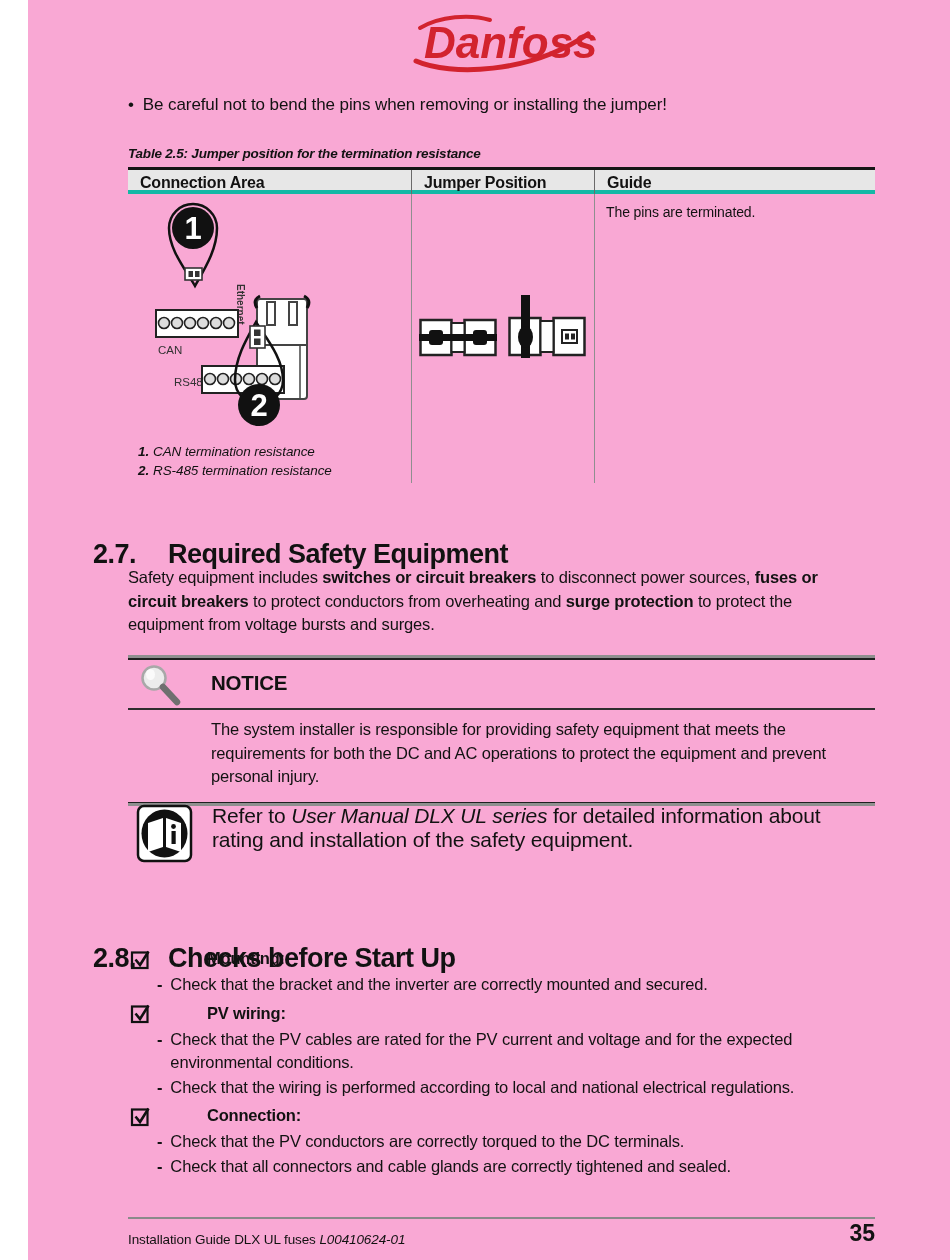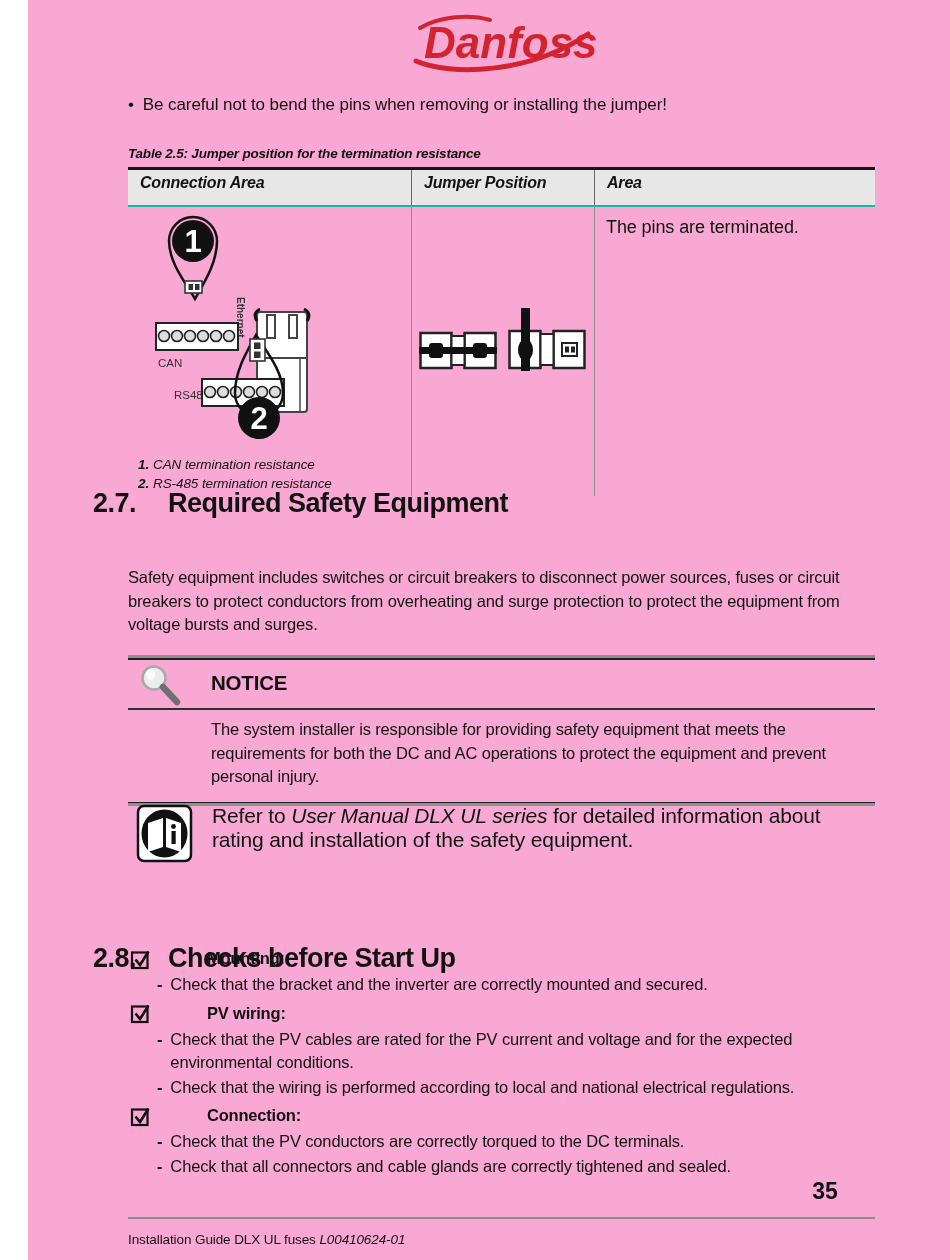--- a/index.html
+++ b/index.html
@@ -12,46 +12,46 @@
   .logo { position:absolute; left:382px; top:6px; width:190px; height:76px; }
   
   .bullet-line { position:absolute; left:100px; top:95px; width:747px;
     font-size:17px; letter-spacing:-0.1px; display:flex; }
   .bullet-glyph { margin-right:9px; }
   
   .tbl-caption { position:absolute; left:100px; top:146px; font-size:13.5px;
     font-style:italic; font-weight:bold; letter-spacing:-0.2px; }
   .jumper-table { position:absolute; left:100px; top:167px; width:747px; }
   .t-header { display:grid; grid-template-columns:283px 183px 281px;
-    background:#e7e7e7; border-top:3px solid #161616; border-bottom:2px solid #14b8a6;
-    height:40px;font-style:italic; }
+    background:#e7e7e7; border-top:3px solid #161616; border-bottom:4px solid #14b8a6;
+    height:27px; }
   .t-header .hcell { font-weight:bold; font-size:16px; line-height:25px;
     padding-left:12px; letter-spacing:-0.2px; }
   .t-header .hcell + .hcell { border-left:1px solid #6a6a6a; }
   .t-body { display:grid; grid-template-columns:283px 183px 281px; height:289px; }
   .t-body .bcell + .bcell { border-left:1px solid #8f8f8f; }
   .bcell { position:relative; }
   .cell-diagram svg { margin:4px 0 0 8px; }
   .footnotes { position:absolute; left:10px; bottom:3px; font-size:13.5px;
     font-style:italic; line-height:19px; letter-spacing:-0.1px; }
   .footnotes .fn-num { font-weight:bold; margin-right:4px; }
   .jumper1 { margin:8px 0 0 7px; }
   .jumper2 { margin:101px 0 0 7px; }
-  .pins-text1 { padding:10px 10px 0 11px; font-size:18px; letter-spacing:-0.1px; }
+  .pins-text1 { padding:10px 10px 0 11px; font-size:14px; letter-spacing:-0.1px; }
   .pins-text2 { padding:129px 10px 0 11px; font-size:16.5px; letter-spacing:-0.1px; }
   
   .sec-heading { position:absolute; left:65px; display:flex;
     font-weight:bold; font-size:27px; letter-spacing:-0.5px; }
   .sec-heading .sec-num { width:75px; }
-  .h27 { top:488px; }
+  .h27 { top:539px; }
   .h28 { top:943px; }
   
   .para27 { position:absolute; left:100px; top:566px; width:742px;
     font-size:16.5px; line-height:23.5px; letter-spacing:-0.15px; }
-  .b { font-weight:normal; }
+  .b { font-weight:bold; }
   .it { font-style:italic; }
   
   .notice { position:absolute; left:100px; top:655px; width:747px; }
   .nbar-top { height:5px; background:#1f1f1f; border-top:3px solid #8f8f8f; }
   .nhead { position:relative; height:48px; }
   .nhead .mag { position:absolute; left:8px; top:4px; }
   .nhead .ntitle { position:absolute; left:83px; top:11px; font-size:20.5px;
     font-weight:bold; letter-spacing:-0.2px; }
   .ndivider { height:2px; background:#2e2e2e; }
   .nbody { padding:8px 20px 13px 83px; font-size:16.5px; line-height:23.5px;
@@ -69,22 +69,22 @@
   .cl-label { font-weight:bold; font-size:16.5px; margin-left:26px;
     letter-spacing:-0.2px; }
   .cl-item { display:flex; padding-left:29px; font-size:16.5px;
     line-height:23.5px; letter-spacing:-0.15px; margin-top:1px; }
   .cl-dash { font-weight:bold; margin-right:8px; }
   
   .footer-line { position:absolute; left:100px; top:1217px; width:747px;
     height:2px; background:#8a8a8a; }
   .footer-doc { position:absolute; left:100px; top:1232px; font-size:13.5px;
     letter-spacing:-0.1px; }
-  .footer-page { position:absolute; left:747px; top:1178px; width:100px;
-    text-align:center; font-size:23px; font-weight:bold; }
+  .footer-page { position:absolute; left:747px; top:1220px; width:100px;
+    text-align:right; font-size:23px; font-weight:bold; }
   svg text { font-family:"Liberation Sans", sans-serif; }
 </style>
 </head>
 <body>
 
 <div class="page">
 
   <div class="logo">
     <svg width="190" height="76" viewBox="0 0 190 76">
       <path d="M6 55 C 40 70, 120 68, 178 28" fill="none" stroke="#d2232e" stroke-width="5" stroke-linecap="round"></path>
@@ -97,21 +97,21 @@
     <span class="bullet-glyph">•</span>
     <span>Be careful not to bend the pins when removing or installing the jumper!</span>
   </div>
 
   <div class="tbl-caption">Table 2.5: Jumper position for the termination resistance</div>
 
   <div class="jumper-table">
     <div class="t-header">
       <div class="hcell">Connection Area</div>
       <div class="hcell">Jumper Position</div>
-      <div class="hcell">Area</div>
+      <div class="hcell">Guide</div>
     </div>
     <div class="t-body">
 
       <div class="bcell cell-diagram">
         <svg width="185" height="248" viewBox="0 0 185 248">
 
           <path d="M57 6 a24 24 0 0 1 24 24 c0 22 -13 42 -22 58 c-9 -16 -26 -36 -26 -58 a24 24 0 0 1 24 -24 z" fill="none" stroke="#111" stroke-width="2.5"></path>
           <circle cx="57" cy="30" r="21" fill="#111"></circle>
           <text x="57" y="41" text-anchor="middle" font-size="31" font-weight="bold" fill="#fff">1</text>
 

